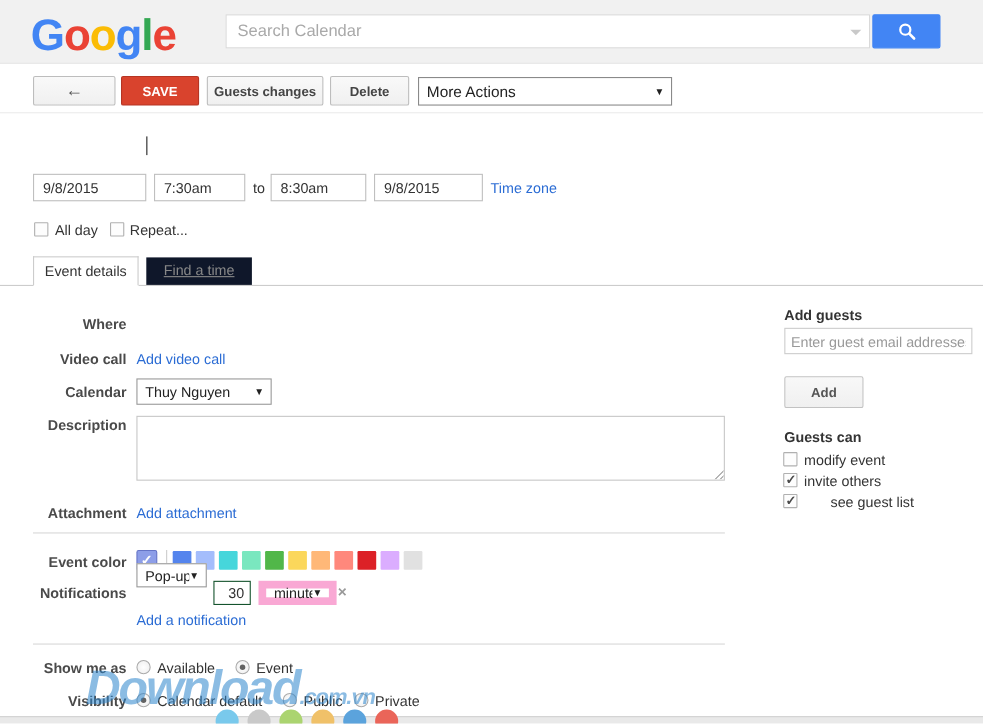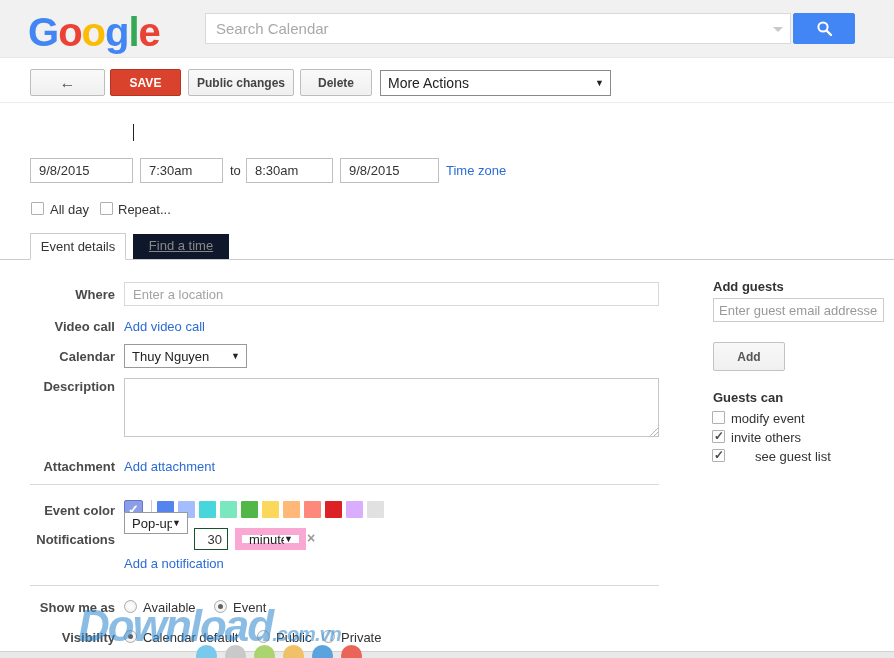--- a/index.html
+++ b/index.html
@@ -104,21 +104,21 @@
     <button class="search-btn">
       <svg width="17" height="17" viewBox="0 0 17 17">
           <circle cx="7" cy="7" r="4.6" fill="none" stroke="#ffffff" stroke-width="2"></circle>
           <line x1="10.6" y1="10.6" x2="15" y2="15" stroke="#ffffff" stroke-width="2.4" stroke-linecap="round"></line>
         </svg>
     </button>
   </div>
 
   <button class="btn btn-back"><span>←</span></button>
   <button class="btn btn-save">SAVE</button>
-  <button class="btn btn-discard">Public changes</button>
+  <button class="btn btn-discard">Guests changes</button>
   <button class="btn btn-delete">Delete</button>
   <div class="selectbox more-actions">
     <span class="sel-label">More Actions</span>
     <span class="sel-caret">▼</span>
   </div>
   <div class="toolbar-divider"></div>
 
   <div class="title-caret"></div>
   <input class="fld d1" type="text" value="9/8/2015" style="">
   <input class="fld t1" type="text" value="7:30am" style="">
@@ -130,21 +130,20 @@
   <span class="cb allday-cb"></span>
   <span class="cb-lbl allday-lbl">All day</span>
   <span class="cb repeat-cb"></span>
   <span class="cb-lbl repeat-lbl">Repeat...</span>
 
   <div class="tabbar"></div>
   <div class="tab-active">Event details</div>
   <div class="tab-inactive">Find a time</div>
 
   <div class="flabel" style="top:287px">Where</div>
-  <input class="fld where-input" type="text" placeholder="Enter a location" style="">
 
   <div class="flabel" style="top:319px">Video call</div>
   <a class="link inline-link" style="left:124px; top:319px">Add video call</a>
 
   <div class="flabel" style="top:349px">Calendar</div>
   <div class="selectbox cal-select">
     <span class="sel-label">Thuy Nguyen</span>
     <span class="sel-caret">▼</span>
   </div>
 

